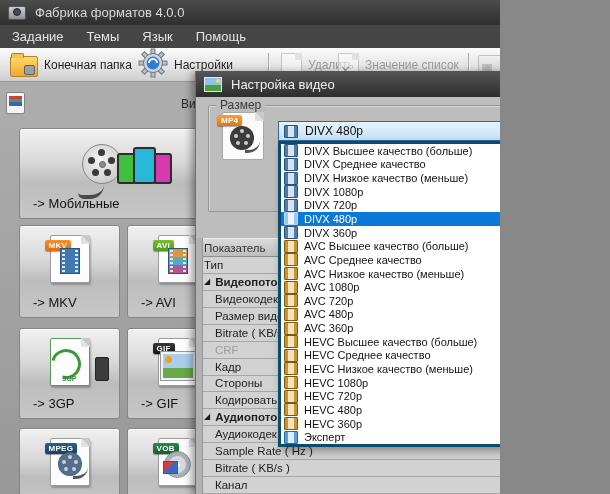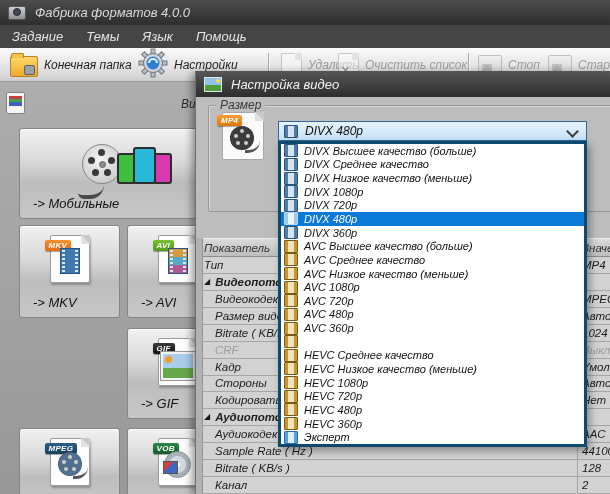--- a/index.html
+++ b/index.html
@@ -1,18 +1,18 @@
 <!DOCTYPE html>
 <html><head>
 <meta charset="utf-8">
 <style>
   html,body{margin:0;padding:0;background:#888;}
-  .screen{position:relative;width:610px;height:494px;overflow:hidden;
+  .screen{position:relative;width:500px;height:494px;overflow:hidden;
     font-family:"Liberation Sans","DejaVu Sans",sans-serif;
-    background:linear-gradient(180deg,#b0b0b0,#9a9a9a);user-select:none;font-style:italic;}
+    background:linear-gradient(180deg,#b0b0b0,#9a9a9a);user-select:none;}
 
   
   .titlebar{position:absolute;left:0;top:0;width:610px;height:25px;
     background:linear-gradient(#4c4c4c,#2e2e2e);display:flex;align-items:center;
     padding-left:8px;box-sizing:border-box;gap:9px;color:#d9d9d9;font-size:13px;}
   .cam{position:relative;width:16px;height:12px;background:linear-gradient(#cdd0d5,#8d9196);
     border:1px solid #555;border-radius:2px;flex:none;}
   .cam::after{content:'';position:absolute;width:6px;height:6px;border-radius:50%;
     background:#454a50;border:1px solid #26282b;left:4px;top:1px;}
 
@@ -220,21 +220,21 @@
       </span>
       <span>Настройки</span>
     </div>
     <div class="tsep" style="left:268px"></div>
     <div class="tbtn dim" style="left:281px">
       <span class="ticon idoc"></span>
       <span>Удалить</span>
     </div>
     <div class="tbtn dim" style="left:338px">
       <span class="ticon idoc red"></span>
-      <span>Очистить список</span>
+      <span>Значение список</span>
     </div>
     <div class="tsep" style="left:468px"></div>
     <div class="tbtn dim" style="left:478px">
       <span class="ticon iphoto"></span>
       <span>Стоп</span>
     </div>
     <div class="tbtn dim" style="left:548px">
       <span class="ticon iphoto"></span>
       <span>Старт</span>
     </div>
@@ -268,20 +268,30 @@
     <div class="vbtn" style="left:127px;top:143px;width:99px;height:91px">
       <div class="icwrap">
           <div class="doc">
         <span class="fbadge b-avi">AVI</span>
         <div class="fstrip multi"></div>
       </div>
         </div>
       <span class="vlabel">-&gt; AVI</span>
     </div>
 
+    <div class="vbtn" style="left:19px;top:246px;width:99px;height:89px">
+      <div class="icwrap">
+          <div class="doc" style="border-color:#5a9a5a">
+        <div class="swoosh"></div>
+        <span class="swooshphone"></span>
+        <span class="badge3gp">3GP</span>
+      </div>
+        </div>
+      <span class="vlabel">-&gt; 3GP</span>
+    </div>
 
     <div class="vbtn" style="left:127px;top:246px;width:99px;height:89px">
       <div class="icwrap">
           <div class="doc">
         <span class="fbadge b-gif">GIF</span>
         <div class="pic" style="margin:13px auto 0"></div>
       </div>
         </div>
       <span class="vlabel">-&gt; GIF</span>
     </div>
@@ -378,20 +388,21 @@
       <div class="dd-item">
           <span class="film gold"></span>
           <span>AVC 480p</span>
         </div>
       <div class="dd-item">
           <span class="film gold"></span>
           <span>AVC 360p</span>
         </div>
       <div class="dd-item">
           <span class="film gold"></span>
+          <span>HEVC Высшее качество (больше)</span>
         </div>
       <div class="dd-item">
           <span class="film gold"></span>
           <span>HEVC Среднее качество</span>
         </div>
       <div class="dd-item">
           <span class="film gold"></span>
           <span>HEVC Низкое качество (меньше)</span>
         </div>
       <div class="dd-item">

